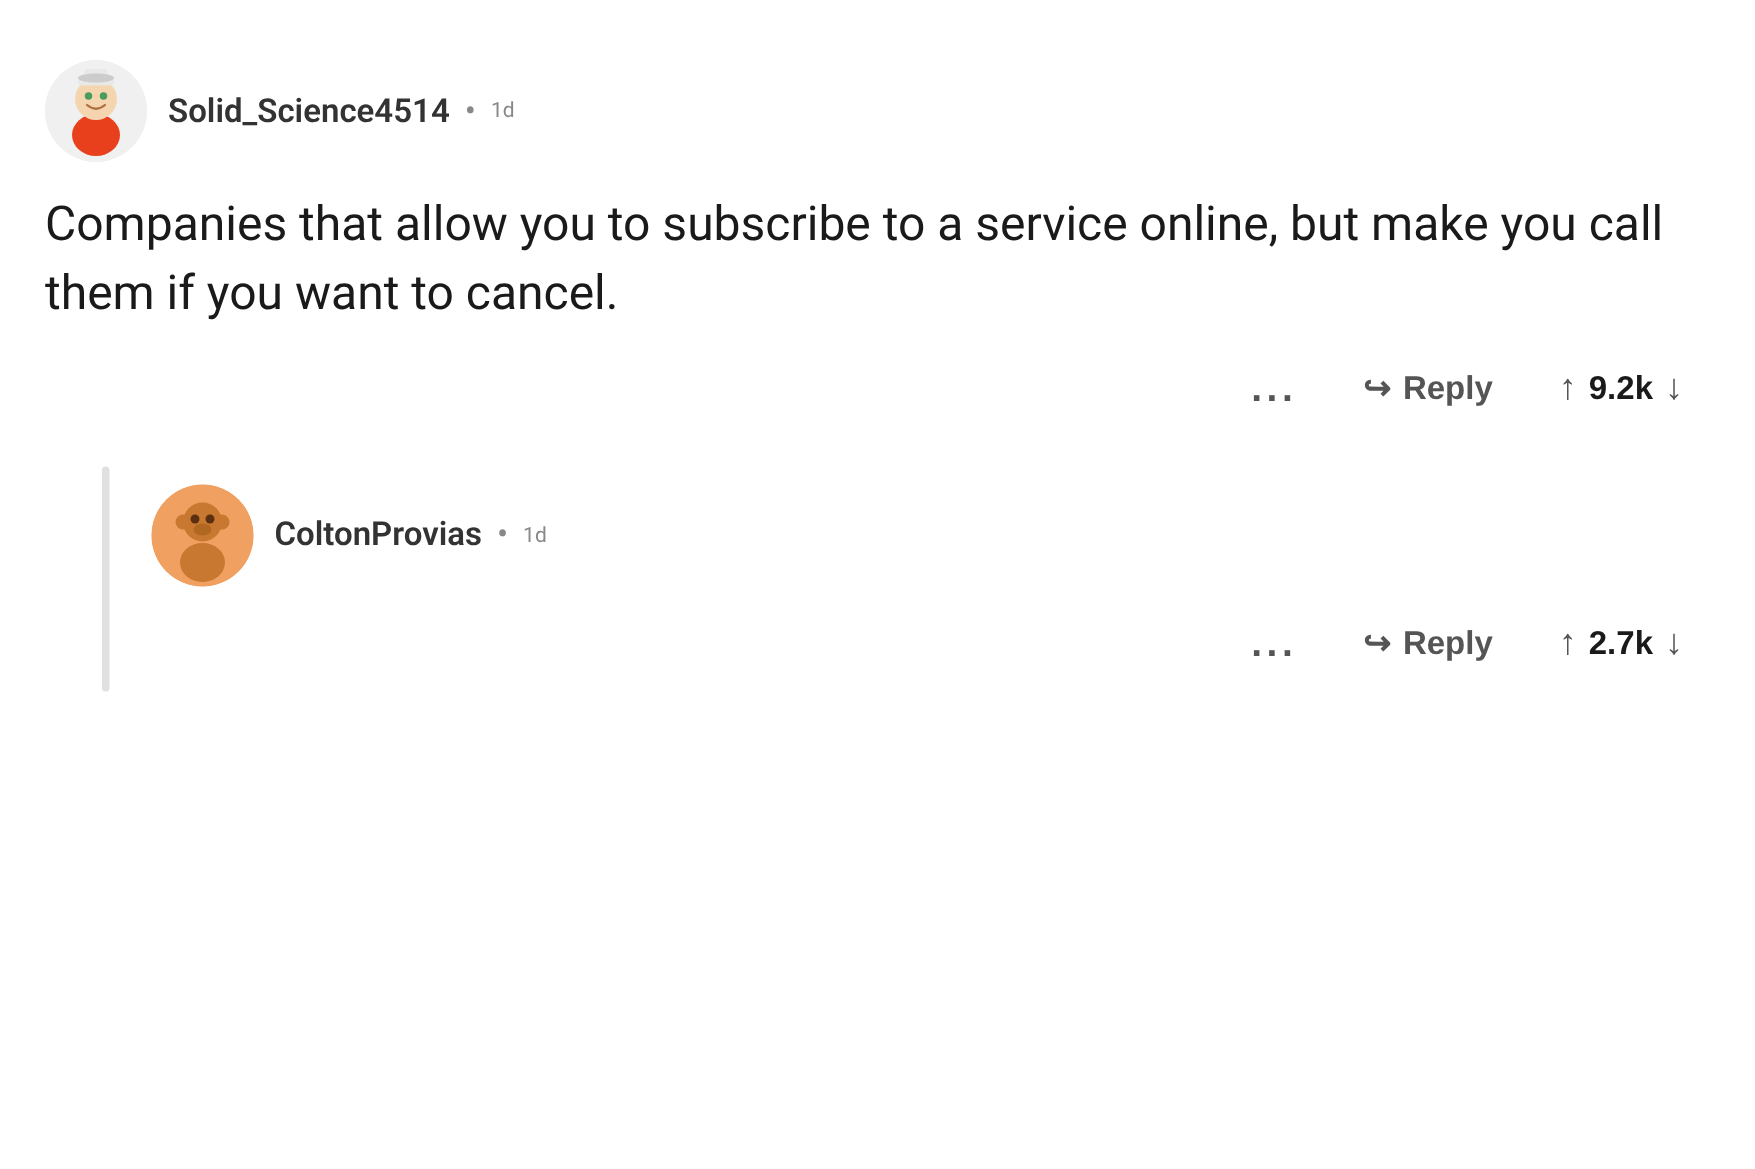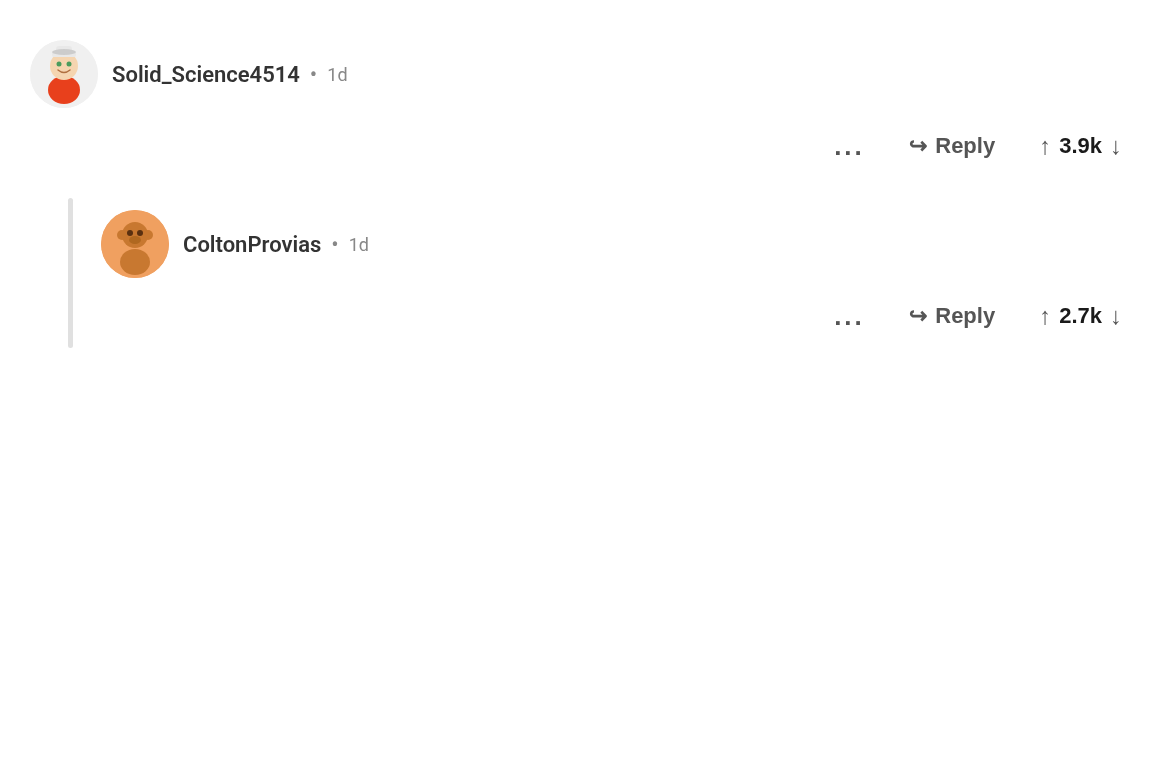--- a/index.html
+++ b/index.html
@@ -68,21 +68,21 @@
       font-weight: 600;
       color: #333333;
     }
 
     .dot {
       color: #888888;
       font-size: 22px;
     }
 
     .timestamp {
-      font-size: 18px;
+      font-size: 14px;
       color: #888888;
     }
 
     .comment-body {
       font-size: 32px;
       line-height: 1.45;
       color: #1a1a1a;
       margin-bottom: 20px;
       margin-left: 0;
     }
@@ -209,32 +209,33 @@
           <ellipse cx="34" cy="12" rx="12" ry="3" fill="#cccccc"></ellipse>
         </svg>
       </div>
       <div class="comment-meta">
         <span class="username">Solid_Science4514</span>
         <span class="dot">•</span>
         <span class="timestamp">1d</span>
       </div>
     </div>
 
+    <div class="comment-body">Companies that allow you to subscribe to a service online, but make you call them if you want to cancel.</div>
 
     <div class="comment-actions">
       <button class="more-btn">...</button>
 
       <button class="action-btn">
         <span class="reply-icon">↩</span>
         <span>Reply</span>
       </button>
 
       <button class="action-btn">
         <span class="arrow-icon">↑</span>
-        <span class="vote-count">3.9k</span>
+        <span class="vote-count">9.2k</span>
         <span class="arrow-icon">↓</span>
       </button>
     </div>
   </div>
 
   <div class="reply-section">
     <div class="indent-line"></div>
 
     <div class="reply-comment">
       <div class="comment-header">

